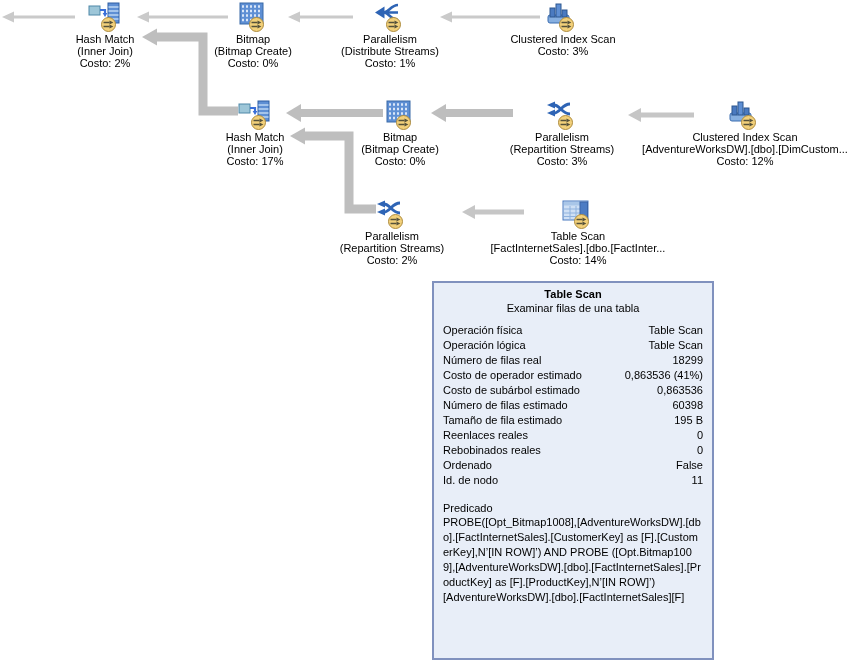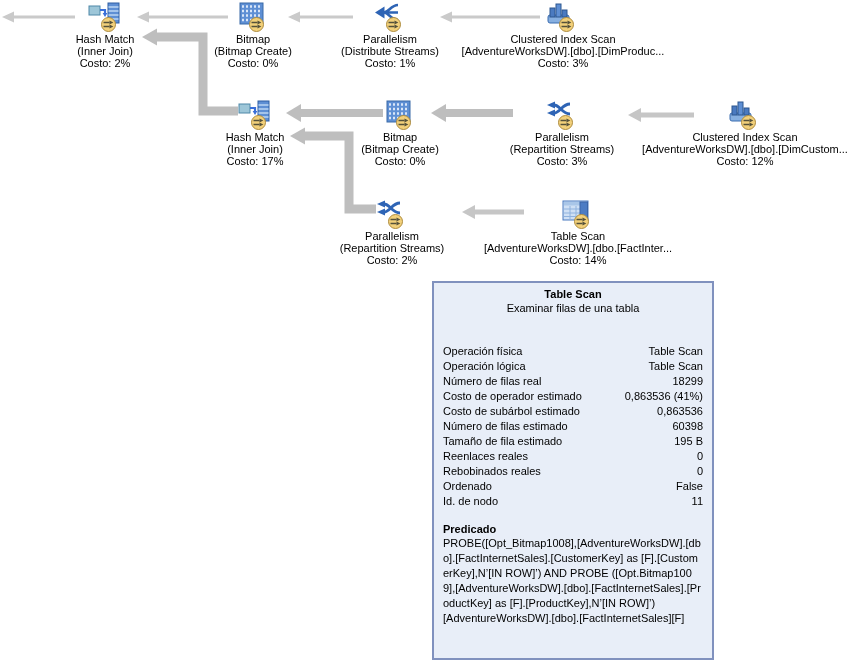--- a/index.html
+++ b/index.html
@@ -22,27 +22,27 @@
   .nicon{height:31px;}
   .nicon svg{display:inline-block;}
   .nlabel{font-size:11px;line-height:12.2px;white-space:nowrap;}
   .tooltip{
     position:absolute;left:432px;top:281px;width:260px;height:364px;
     background:#e8eef8;border:2px solid #8091be;
     padding:5px 9px 6px 9px;font-size:11px;overflow:hidden;
   }
   .tt-title{font-weight:bold;text-align:center;line-height:13px;}
   .tt-sub{line-height:14px;text-align:center;}
-  .tt-rows{margin-top:29px;}
+  .tt-rows{margin-top:8px;}
   .ttrow{display:flex;justify-content:space-between;line-height:15px;}
   .ttl{white-space:nowrap;}
   .ttv{white-space:nowrap;}
   .ttsec{margin-top:0;}
   .ttsec:first-child{margin-top:13px;}
-  .tth{font-weight:bold;line-height:14px;}
+  .tth{font-weight:normal;line-height:14px;}
   .ttp{line-height:15px;word-break:break-all;}
 </style>
 </head>
 <body>
 
 <div id="canvas">
 
   <svg class="arrows" width="863" height="667">
 
     <g>
@@ -147,21 +147,20 @@
             <rect x="10" y="2" width="5" height="13" fill="#5e8fd4" stroke="#2c578f"></rect>
             <rect x="16" y="8" width="5" height="7" fill="#4a7ac0" stroke="#2c578f"></rect>
             <g>
               <circle cx="20.5" cy="22.5" r="7" fill="#f2d07a" stroke="#ae8c3e"></circle>
               <path d="M15.5 20.5 h6 M15.5 24.5 h6" stroke="#55513a" stroke-width="1.6"></path>
               <polygon points="21.5,18.6 25.3,20.5 21.5,22.4" fill="#55513a"></polygon>
               <polygon points="21.5,22.6 25.3,24.5 21.5,26.4" fill="#55513a"></polygon>
             </g>
           </svg></div>
         <div class="nlabel">Clustered Index Scan</div>
-        <div class="nlabel">[AdventureWorksDW].[dbo].[DimProduc...</div>
         <div class="nlabel">Costo: 3%</div>
       </div>
       <div class="node" style="left: 135px; top: 100px;">
         <div class="nicon"><svg width="34" height="31" viewBox="0 0 34 31">
             <rect x="1" y="4" width="11" height="9" fill="#9dc6d8" stroke="#4e88a8"></rect>
             <path d="M12 8 h5 v3" fill="none" stroke="#3a6fd8" stroke-width="2.2"></path>
             <polygon points="14.6,11 19.4,11 17,15" fill="#3a6fd8"></polygon>
             <rect x="20" y="1" width="11" height="20" fill="#5e8fd4" stroke="#2f5fa3"></rect>
             <path d="M20.5 5 h10 M20.5 9 h10 M20.5 13 h10 M20.5 17 h10" stroke="#bcd6f2" stroke-width="1.4"></path>
             <g>
@@ -246,21 +245,21 @@
             <path d="M3 10 h23 M3 14 h23 M3 17.5 h23 M9 7 v14 M15 7 v14" stroke="#8fb2de" stroke-width="1" fill="none"></path>
             <rect x="19" y="3" width="7.5" height="17.5" fill="#4c7cc4" stroke="#3a64a6"></rect>
             <g>
               <circle cx="20.5" cy="22.5" r="7" fill="#f2d07a" stroke="#ae8c3e"></circle>
               <path d="M15.5 20.5 h6 M15.5 24.5 h6" stroke="#55513a" stroke-width="1.6"></path>
               <polygon points="21.5,18.6 25.3,20.5 21.5,22.4" fill="#55513a"></polygon>
               <polygon points="21.5,22.6 25.3,24.5 21.5,26.4" fill="#55513a"></polygon>
             </g>
           </svg></div>
         <div class="nlabel">Table Scan</div>
-        <div class="nlabel">[AdventureWorksDW].[dbo.[FactInter...</div>
+        <div class="nlabel">[FactInternetSales].[dbo.[FactInter...</div>
         <div class="nlabel">Costo: 14%</div>
       </div>
     </div>
 
   <div class="tooltip">
     <div class="tt-title">Table Scan</div>
     <div class="tt-sub">Examinar filas de una tabla</div>
     <div class="tt-rows">
         <div class="ttrow">
           <span class="ttl">Operación física</span>

